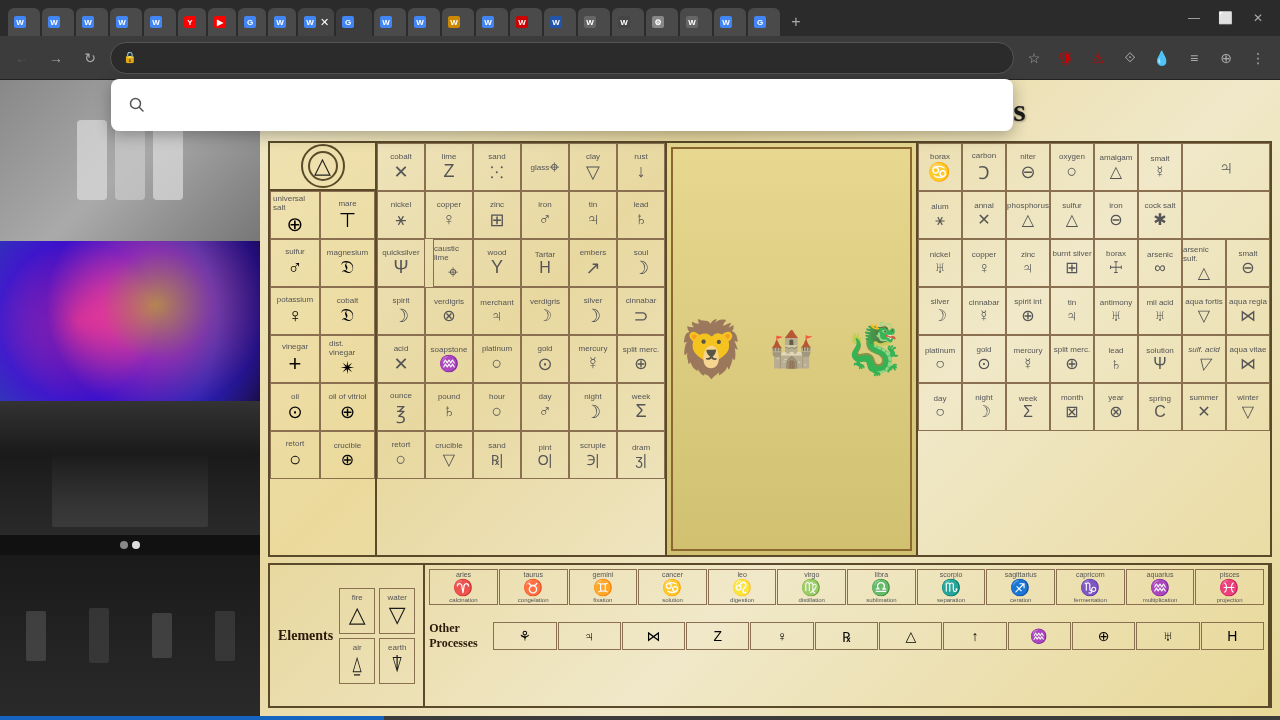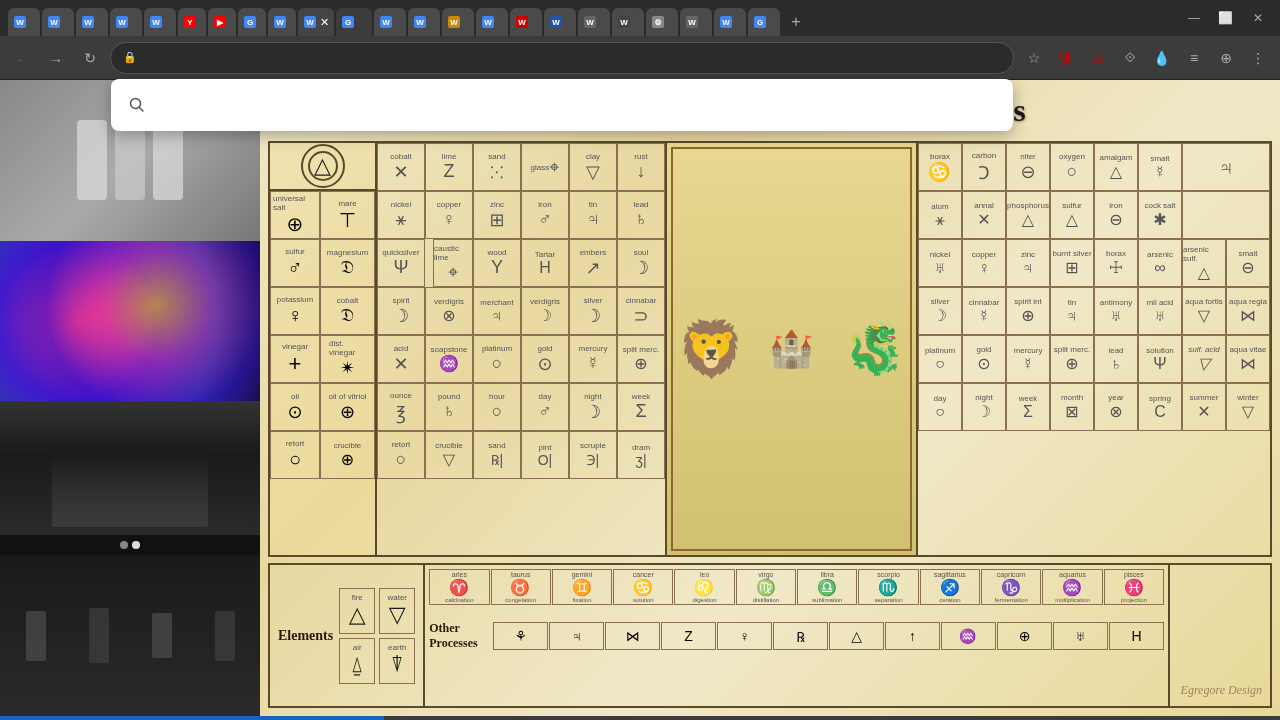--- a/index.html
+++ b/index.html
@@ -891,23 +891,20 @@
                 <div style="border:1px solid #8a7050; display:flex; align-items:center; justify-content:center; padding:2px; height:28px;">
                     <span style="font-size:14px;">♅</span>
                   </div>
                 <div style="border:1px solid #8a7050; display:flex; align-items:center; justify-content:center; padding:2px; height:28px;">
                     <span style="font-size:14px;">H</span>
                   </div>
               </div>
             </div>
           </div>
 
-          <div style="width:100px; display:flex; align-items:flex-end; justify-content:flex-end; padding:8px; position:relative;">
-            <span style="font-family:'Times New Roman',serif; font-style:italic; font-size:12px; color:#8a7050; opacity:0.8;">Egregore Design</span>
-          </div>
         </div>
 
       </div>
     </div>
 
   </div>
 
   <div style="height:4px; background:#1565C0; width:30%;"></div>
 </div>
 

